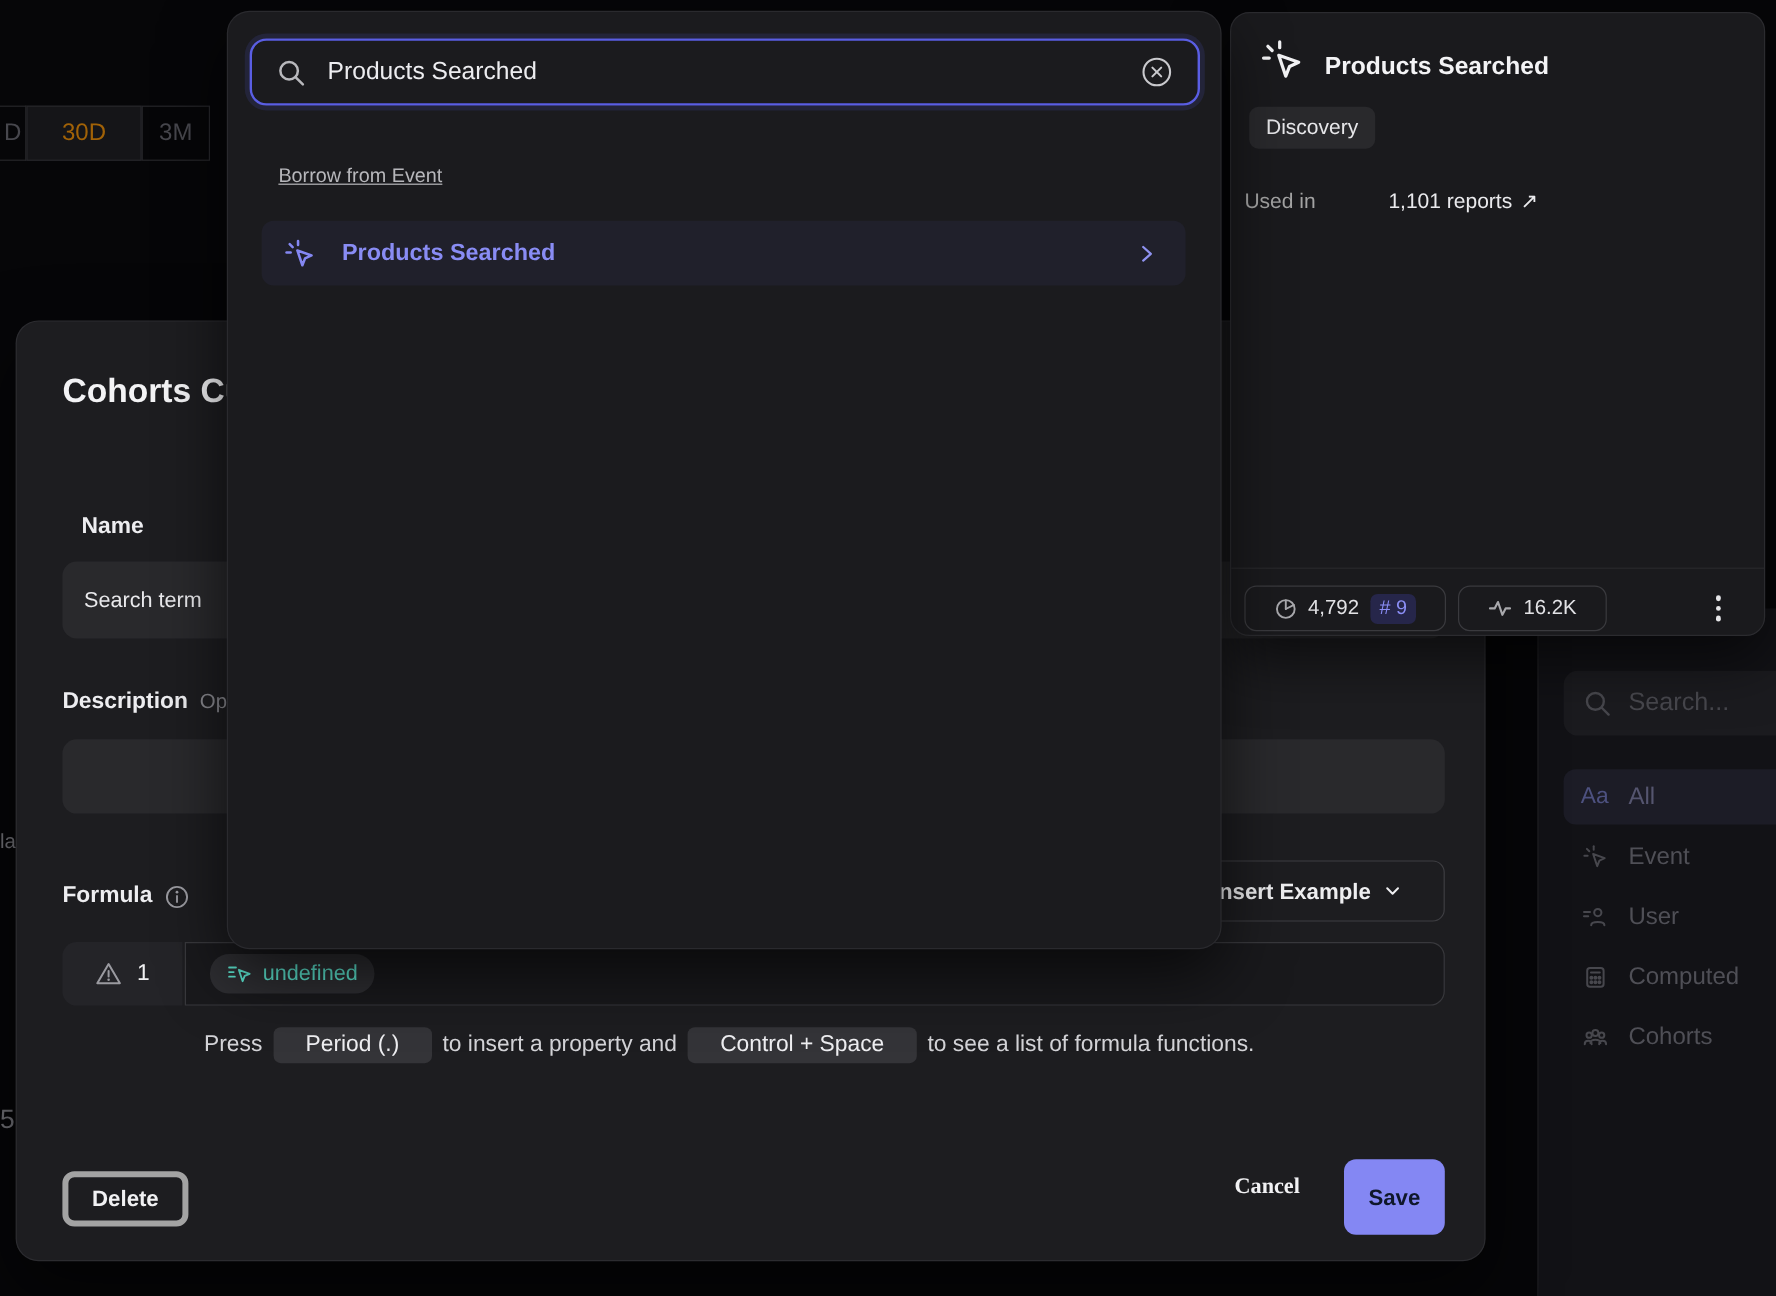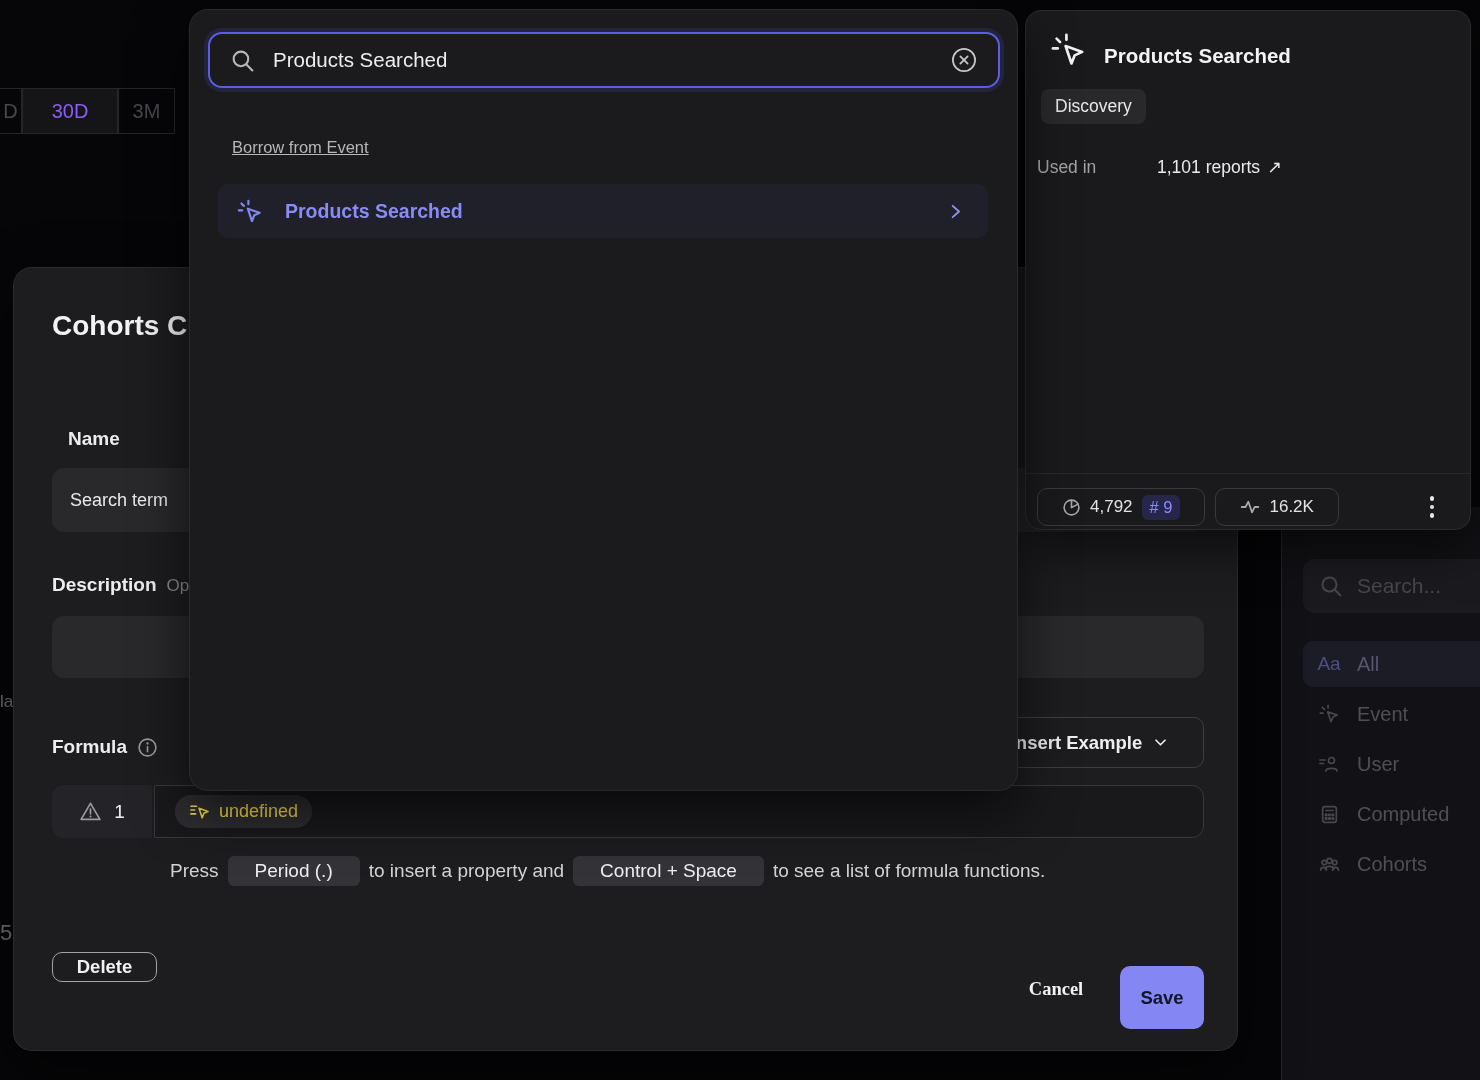--- a/index.html
+++ b/index.html
@@ -6,21 +6,21 @@
   body{width:1480px;height:1080px;position:relative;overflow:hidden;
        font-family:"Liberation Sans",sans-serif;color:#e8e8ea;}
   .abs{position:absolute;}
   svg{display:block;}
 
   
   #bg-seg{left:0;top:88px;height:46px;z-index:0;display:flex;}
   .seg{height:46px;display:flex;align-items:center;justify-content:center;
        font-size:20px;border:1px solid #26262a;color:#47474d;box-sizing:border-box;}
   .seg-partial{width:22px;border-left:none;overflow:hidden;}
-  .seg-active{width:96px;background:#151518;color:#8b5cf6;}
+  .seg-active{width:96px;background:#151518;color:#a16207;}
   .seg-3m{width:57px;}
   .frag{color:#74747a;z-index:0;overflow:hidden;width:15px;white-space:nowrap;}
   #frag-1{left:0;top:692px;font-size:17px;}
   #frag-2{left:0;top:920px;font-size:22px;}
 
   
   #modal{left:14px;top:268px;width:1223px;height:782px;background:#1d1d20;
          border-radius:18px;z-index:2;
          box-shadow:0 0 0 1px #2c2c30,0 24px 60px rgba(0,0,0,.6);}
   #modal-title{left:38px;top:42px;font-size:28px;font-weight:700;color:#f3f3f5;white-space:nowrap;}
@@ -37,27 +37,27 @@
               border-radius:10px;display:flex;align-items:center;justify-content:center;gap:11px;
               font-size:18.5px;font-weight:700;color:#eeeef0;box-sizing:border-box;background:#1d1d20;}
   #formula-editor{left:38px;top:517px;width:1152px;height:53px;display:flex;}
   #warnbox{width:100px;background:#242428;border-radius:12px 0 0 12px;display:flex;
            align-items:center;justify-content:center;gap:12px;color:#f0f0f2;font-size:19px;
            margin-right:2px;}
   #warnbox .wicon{color:#9a9aa0;}
   #finput{flex:1;background:#19191c;border:1px solid #38383c;border-radius:0 12px 12px 0;
           display:flex;align-items:center;padding-left:20px;box-sizing:border-box;}
   #undef-chip{background:#2e2e32;border-radius:16px;padding:6px 14px;display:flex;
-              align-items:center;gap:9px;color:#fde047;font-size:18px;}
+              align-items:center;gap:9px;color:#5eead4;font-size:18px;}
   #hint{left:156px;top:588px;display:flex;align-items:center;gap:9px;font-size:19px;
         color:#d3d3d7;white-space:nowrap;}
   .kbd{background:#343438;border-radius:6px;padding:4px 27px;color:#eeeef1;}
   .btn{display:flex;align-items:center;justify-content:center;font-size:18.5px;
        font-weight:700;color:#f1f1f3;box-sizing:border-box;}
-  #delete-btn{left:38px;top:684px;width:105px;height:30px;border:1px solid #a3a3a3;border-radius:10px;}
+  #delete-btn{left:38px;top:708px;width:105px;height:46px;border:5px solid #a3a3a3;border-radius:10px;}
   #cancel-btn{left:989px;top:698px;width:106px;height:46px;font-family:Liberation Serif, serif;}
   #save-btn{left:1106px;top:698px;width:84px;height:63px;background:#8487f3;border-radius:10px;color:#0f172a;}
 
   
   #sidebar{left:1281px;top:507px;width:199px;height:573px;background:#121216;
            border-left:1px solid #26262a;border-top-left-radius:14px;z-index:1;overflow:hidden;}
   #sb-search{left:21px;top:52px;width:200px;height:54px;background:#1b1b1f;border-radius:12px;
              display:flex;align-items:center;gap:14px;padding-left:16px;box-sizing:border-box;
              color:#47474d;font-size:21px;}
   #sb-items{left:21px;top:134px;width:200px;}

